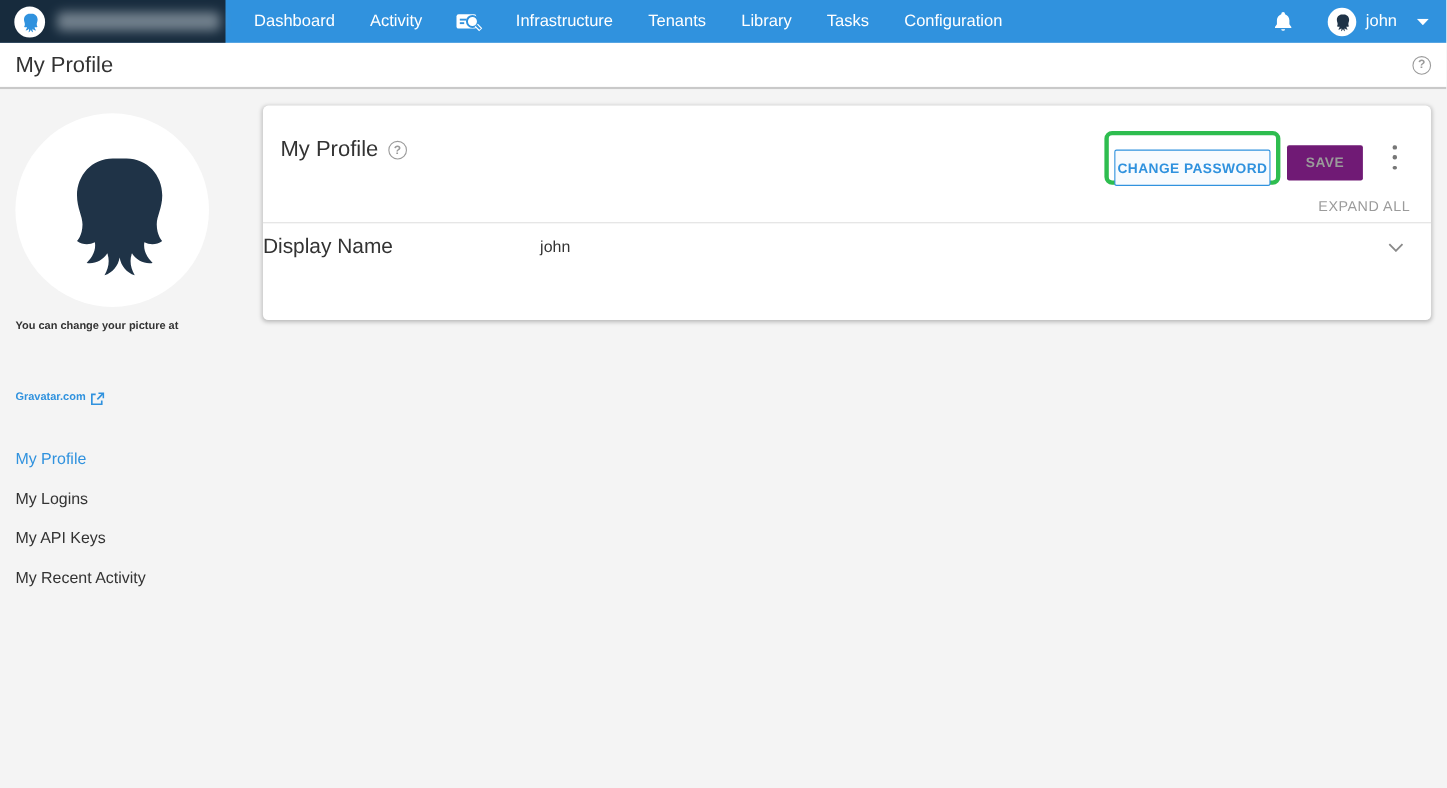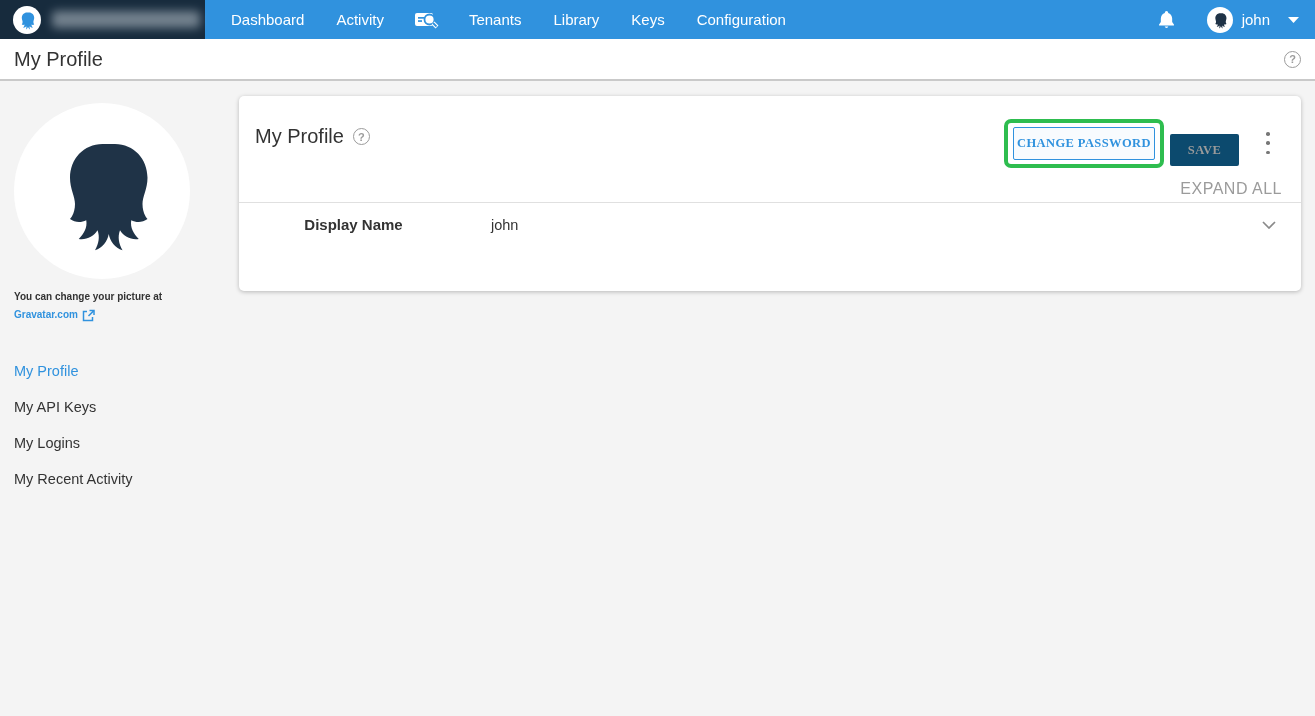--- a/index.html
+++ b/index.html
@@ -66,21 +66,21 @@
   
   .sidebar { position:absolute; left:14px; top:103px; width:200px; }
   .big-avatar {
     width:176px; height:176px; border-radius:50%; background:#fff;
     display:flex; align-items:center; justify-content:center;
   }
   .big-avatar svg { width:125px; height:125px; color:#1f3347; }
   .gravatar-caption { margin-top:9px; font-size:10px; line-height:18px; color:#333;font-weight:bold; }
   .gravatar-link {
     color:#3092de; text-decoration:none; display:inline-flex;
-    align-items:center; gap:4px; cursor:pointer;
+    align-items:center; gap:4px; cursor:pointer;margin-top:47px;
   }
   .side-nav { margin-top:38px; display:flex; flex-direction:column; gap:17px; }
   .side-link { font-size:14.5px; color:#333; cursor:pointer; line-height:19px; }
   .side-link.active { color:#3092de; }
 
   
   .card {
     position:absolute; left:239px; top:96px; width:1062px; height:195px;
     background:#fff; border-radius:5px;
     box-shadow:0 1px 4px rgba(0,0,0,.25);
@@ -89,49 +89,49 @@
     position:absolute; left:16px; top:29px;
     display:flex; align-items:center; gap:9px;
   }
   .card-title h2 { font-size:20px; font-weight:400; color:#333; }
 
   .highlight-box {
     position:absolute; left:765px; top:23px; width:160px; height:49px;
     border:4px solid #2ebd4f; border-radius:7px;
     display:flex; align-items:center; justify-content:center;
   }
-  .btn { font-family:Liberation Serif, serif; cursor:pointer;
+  .btn { font-family:Liberation Sans, sans-serif; cursor:pointer;
          font-size:12.5px; font-weight:bold; letter-spacing:.4px;
-         border-radius:2px; }
+         border-radius:2px;margin-top:18px; }
   .btn-change-pw {
     width:142px; height:33px; background:#f8fbfe;
     border:1px solid #3092de; color:#3092de;
   }
   .btn-save {
-    position:absolute; left:931px; top:38px; width:69px; height:32px;
-    background:#0c4a6e; border:none; color:#9a9a9a;
+    position:absolute; left:931px; top:18px; width:69px; height:32px;
+    background:#701a75; border:none; color:#9a9a9a;
   }
   .overflow-dots {
     position:absolute; left:1022px; top:36px; width:14px; height:22px;
     display:flex; flex-direction:column; align-items:center;
     justify-content:space-between; cursor:pointer;
   }
   .overflow-dots i { width:3.5px; height:3.5px; border-radius:50%; background:#777; }
   .expand-all {
     position:absolute; right:19px; top:84px;
-    font-size:16px; color:#9b9b9b; letter-spacing:.5px; cursor:pointer;
+    font-size:13px; color:#9b9b9b; letter-spacing:.5px; cursor:pointer;
   }
 
   .rows { position:absolute; left:0; right:0; top:106px; }
   .row {
     height:44px; border-top:1px solid #e0e0e0;
     display:flex; align-items:center;
   }
   .row-label {
-    width:229px; text-align:center; font-weight:bold; font-size:15px; color:#333;
+    width:229px; text-align:left; font-weight:normal; font-size:19px; color:#333;
     flex:none;
   }
   .row-value { margin-left:23px; font-size:14.5px; color:#333; }
   .row-chevron { margin-left:auto; margin-right:25px; display:flex; cursor:pointer; }
 </style>
 </head>
 <body>
 
 <svg width="0" height="0" style="position:absolute">
   <defs>
@@ -156,23 +156,24 @@
     <span class="nav-item nav-search">
       <svg width="25" height="18" viewBox="0 0 25 18">
         <rect x="1" y="2" width="18" height="13" rx="2" fill="#fff"></rect>
         <rect x="4" y="6" width="6" height="1.7" fill="#3092de"></rect>
         <rect x="4" y="9.2" width="4" height="1.7" fill="#3092de"></rect>
         <circle cx="15.5" cy="8.5" r="5" fill="#fff" stroke="#3092de" stroke-width="1.8"></circle>
         <line x1="19" y1="12" x2="23" y2="16" stroke="#fff" stroke-width="4"></line>
         <line x1="19" y1="12" x2="22.5" y2="15.5" stroke="#3092de" stroke-width="1.8"></line>
       </svg>
     </span>
+    <span class="nav-item">Infrastructure</span>
     <span class="nav-item">Tenants</span>
     <span class="nav-item">Library</span>
-    <span class="nav-item">Keys</span>
+    <span class="nav-item">Tasks</span>
     <span class="nav-item">Configuration</span>
   </div>
   <div class="nav-right">
     <span class="bell">
       <svg width="17" height="19" viewBox="0 0 24 26">
         <path fill="#fff" d="M12 1a2.4 2.4 0 0 1 2.4 2.4v.5C17.6 5 20 8 20 11.6v5l2.5 3.4v1.5h-21V20L4 16.6v-5C4 8 6.4 5 9.6 3.9v-.5A2.4 2.4 0 0 1 12 1z"></path>
         <path fill="#fff" d="M9.4 23a2.7 2.7 0 0 0 5.2 0z"></path>
       </svg>
     </span>
     <span class="user-chip">
@@ -208,22 +209,22 @@
       <span>Gravatar.com</span>
       <svg width="13" height="13" viewBox="0 0 13 13">
         <path d="M5 2.5H1.5v9h9V8" fill="none" stroke="#3092de" stroke-width="1.5"></path>
         <path d="M7.5 1.5H12V6" fill="none" stroke="#3092de" stroke-width="1.5"></path>
         <path d="M11.6 1.9L6.5 7" fill="none" stroke="#3092de" stroke-width="1.5"></path>
       </svg>
     </a>
   </div>
   <div class="side-nav">
     <span class="side-link active">My Profile</span>
+    <span class="side-link">My Logins</span>
     <span class="side-link">My API Keys</span>
-    <span class="side-link">My Logins</span>
     <span class="side-link">My Recent Activity</span>
   </div>
 </div>
 
 <div class="card">
   <div class="card-title">
     <h2>My Profile</h2>
     <span class="help-circle">?</span>
   </div>
 

